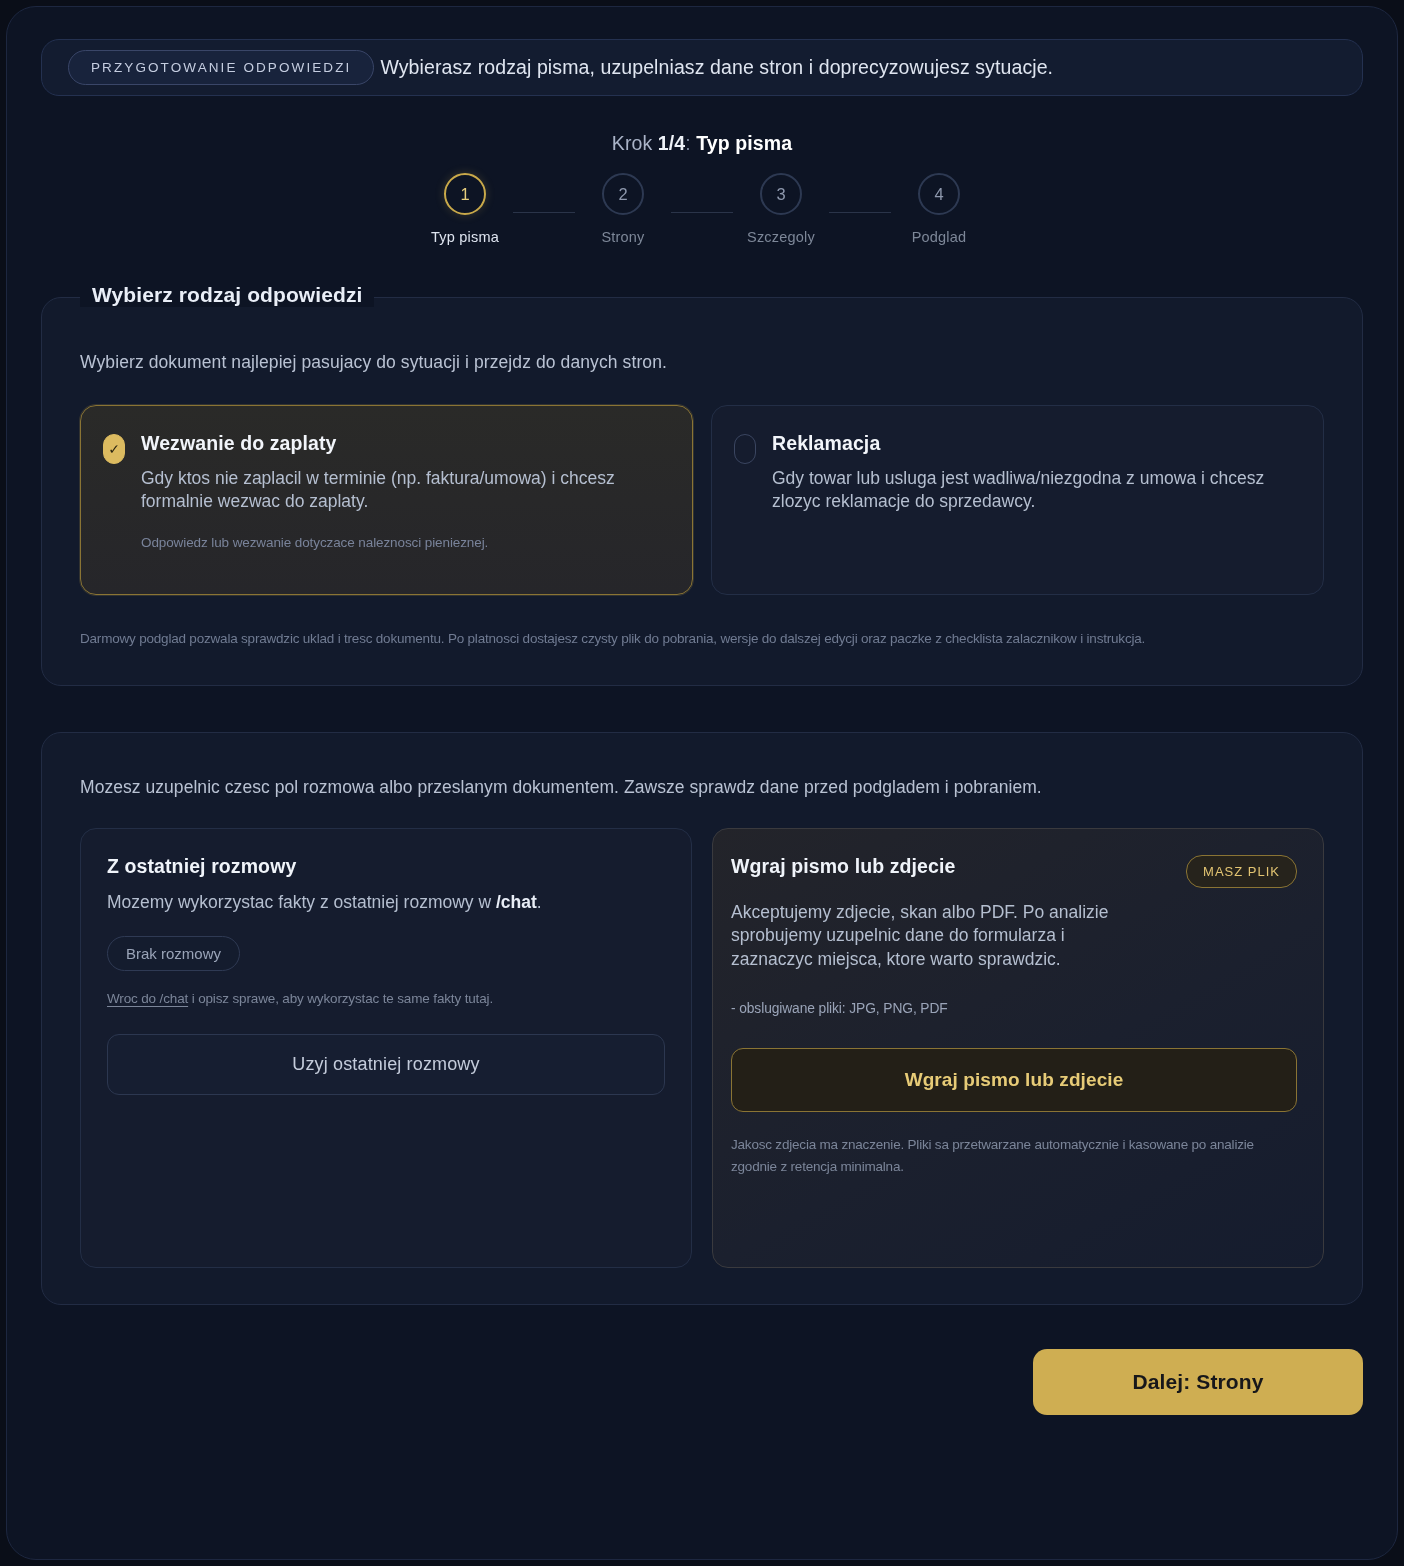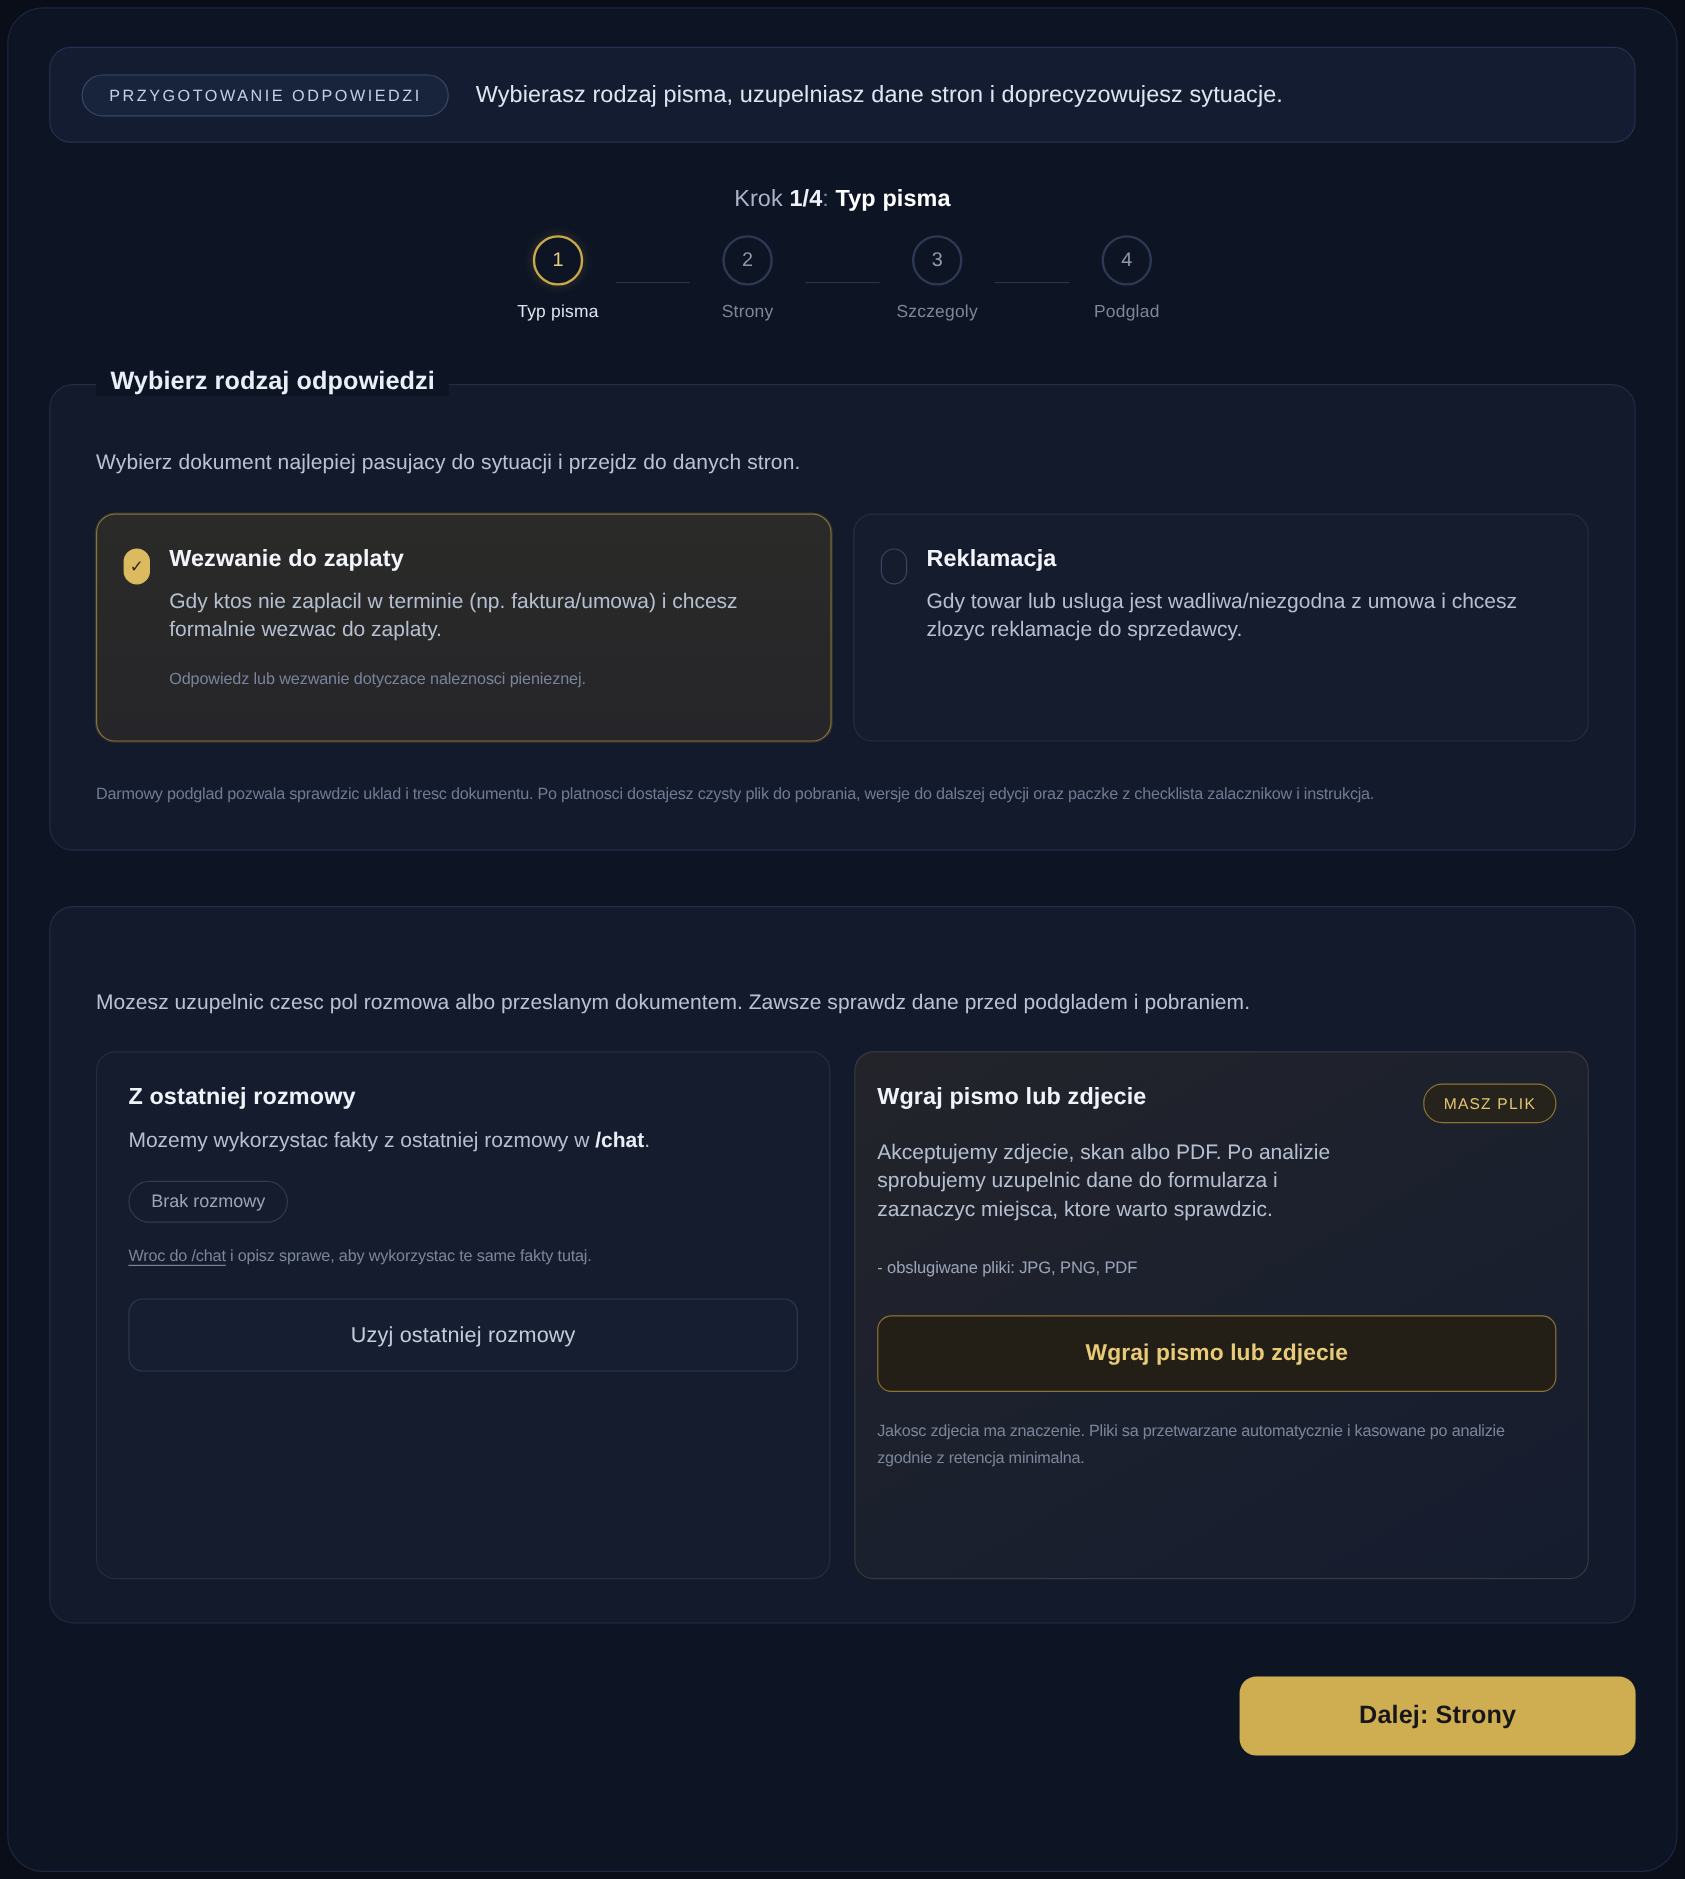--- a/index.html
+++ b/index.html
@@ -26,26 +26,26 @@
   .app-inner {
     position: absolute;
     left: 0; top: 0; right: 0; bottom: 0;
     padding: 32px 34px 0 34px;
   }
 
   
   .banner {
     display: flex;
     align-items: center;
-    gap: 22px;
+    gap: 6px;
     background: #131c30;
     border: 1px solid #243150;
     border-radius: 18px;
     padding: 22px 26px;
-    height: 80px;
+    height: 57px;
   }
   .banner-chip {
     flex: 0 0 auto;
     border: 1px solid #3a4straight;
     border: 1px solid #3a4668;
     border-radius: 22px;
     padding: 9px 22px;
     font-size: 13.5px;
     letter-spacing: 2.1px;
     color: #c5cde0;
@@ -213,21 +213,21 @@
     background: #121a2c;
     padding: 38px 38px 36px 38px;
   }
   .panel-title {
     font-size: 21.5px;
     font-weight: 700;
     color: #e9eef7;
     letter-spacing: .1px;
   }
   .panel-sub {
-    margin-top: 31px;
+    margin-top: 6px;
     font-size: 17.5px;
     color: #b9c2d3;
     letter-spacing: .05px;
   }
   .dual {
     margin-top: 30px;
     display: grid;
     grid-template-columns: 1fr 1fr;
     gap: 20px;
     align-items: stretch;

